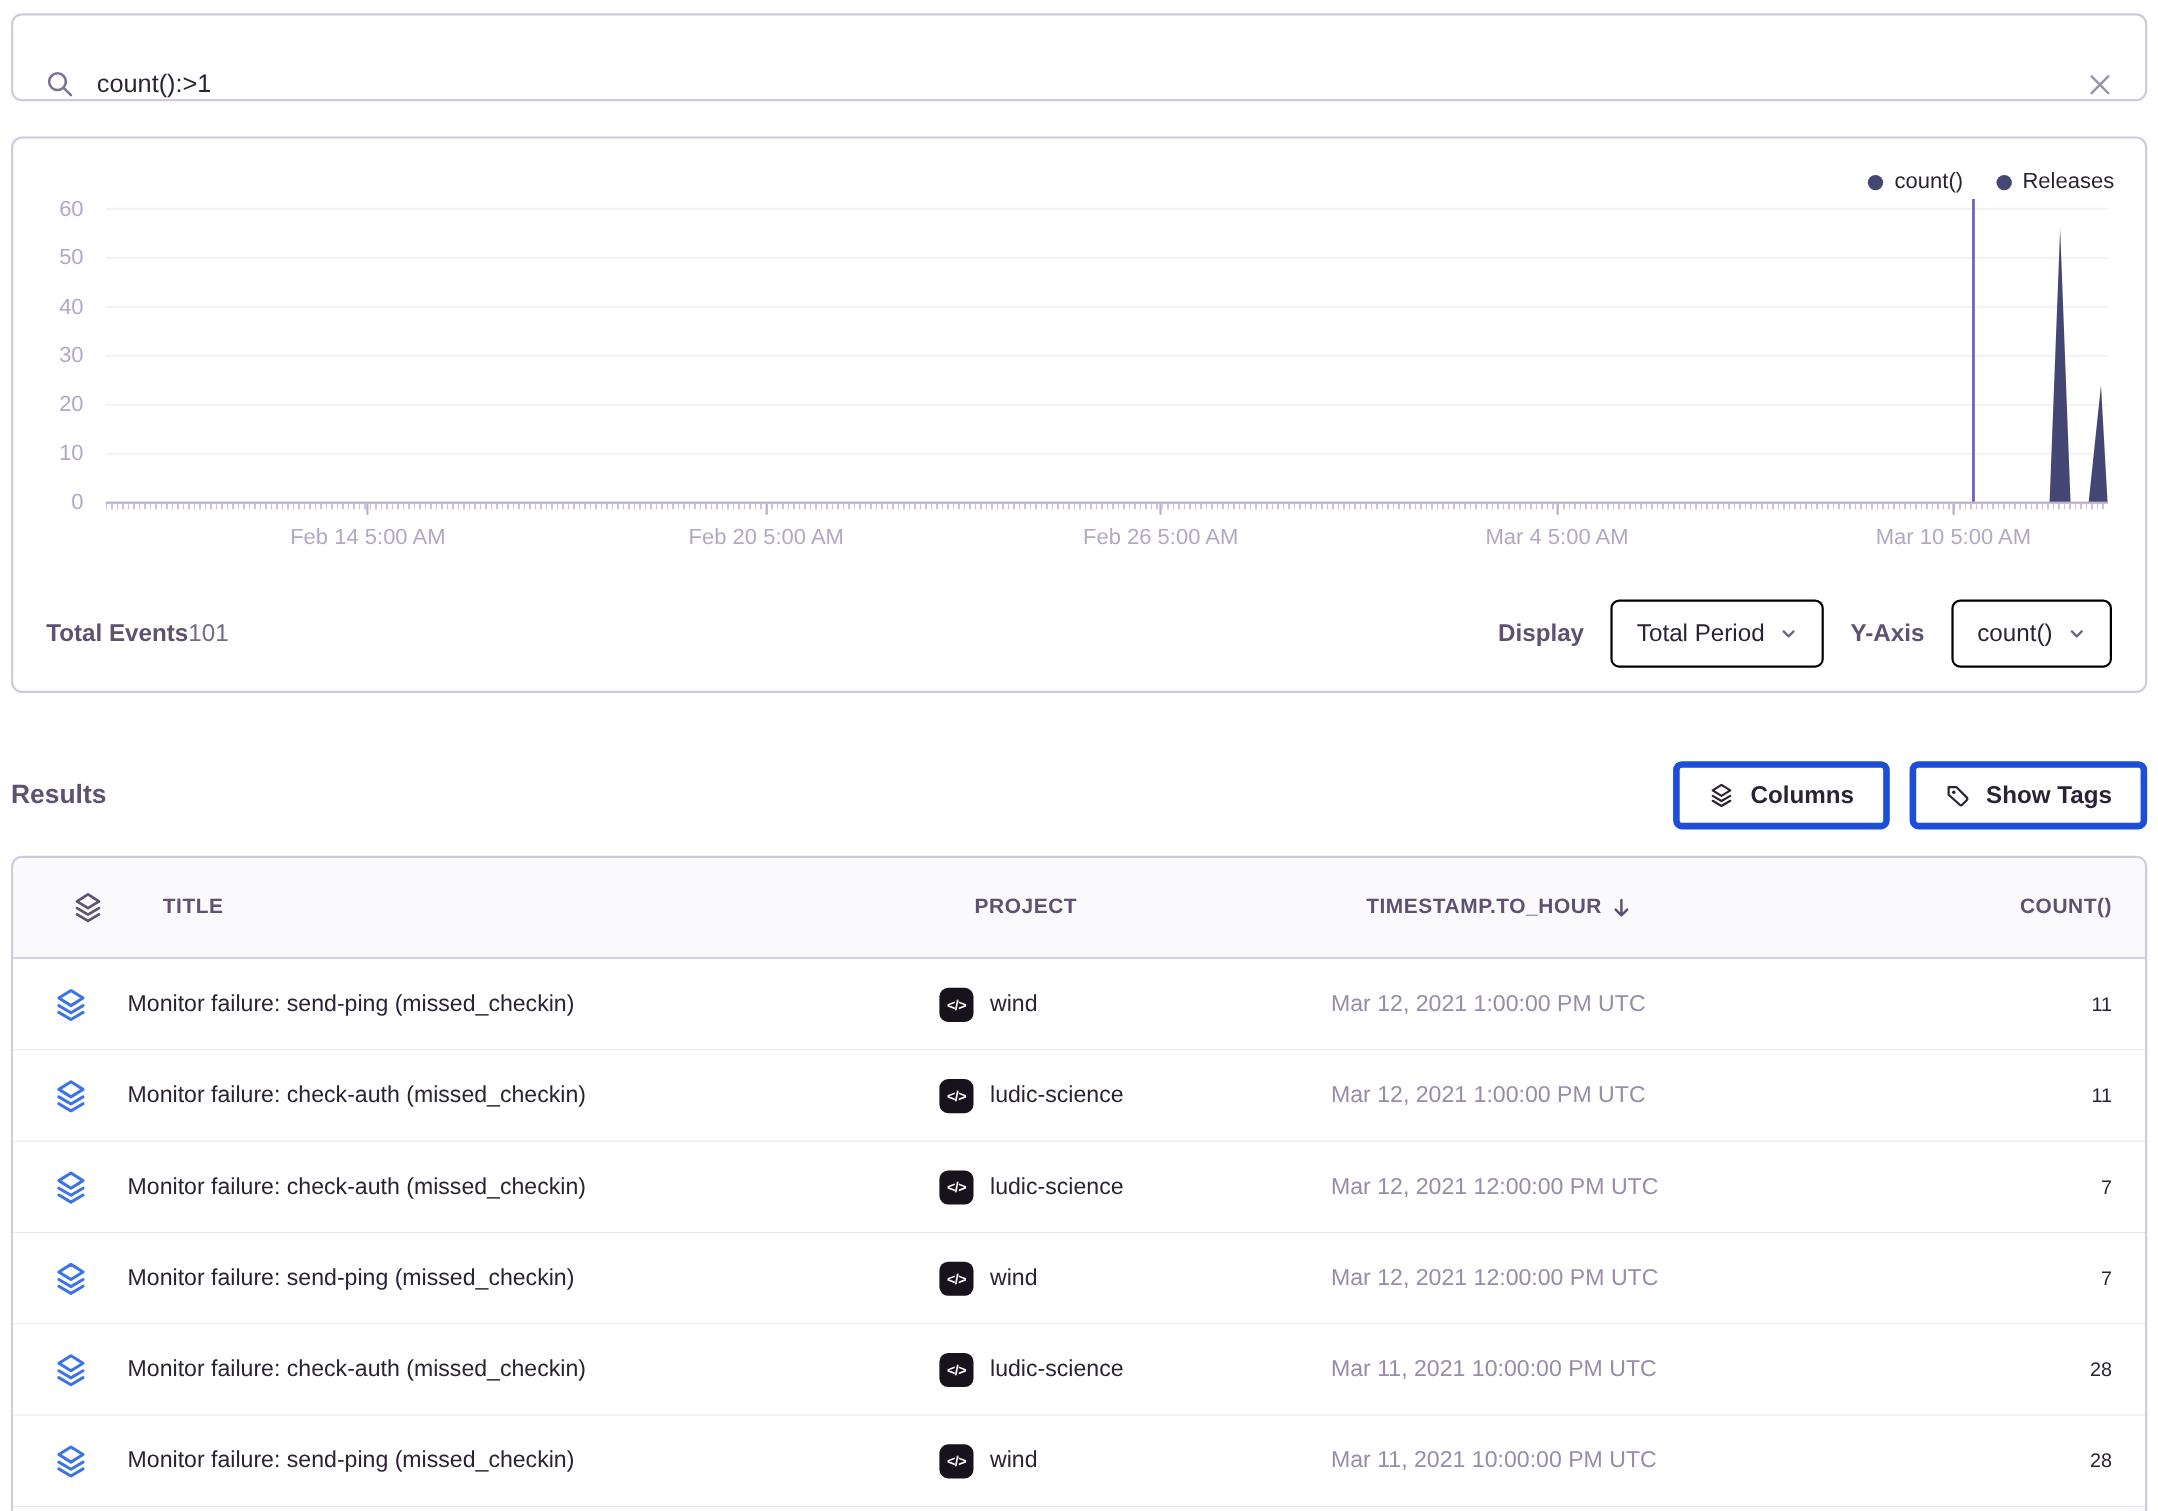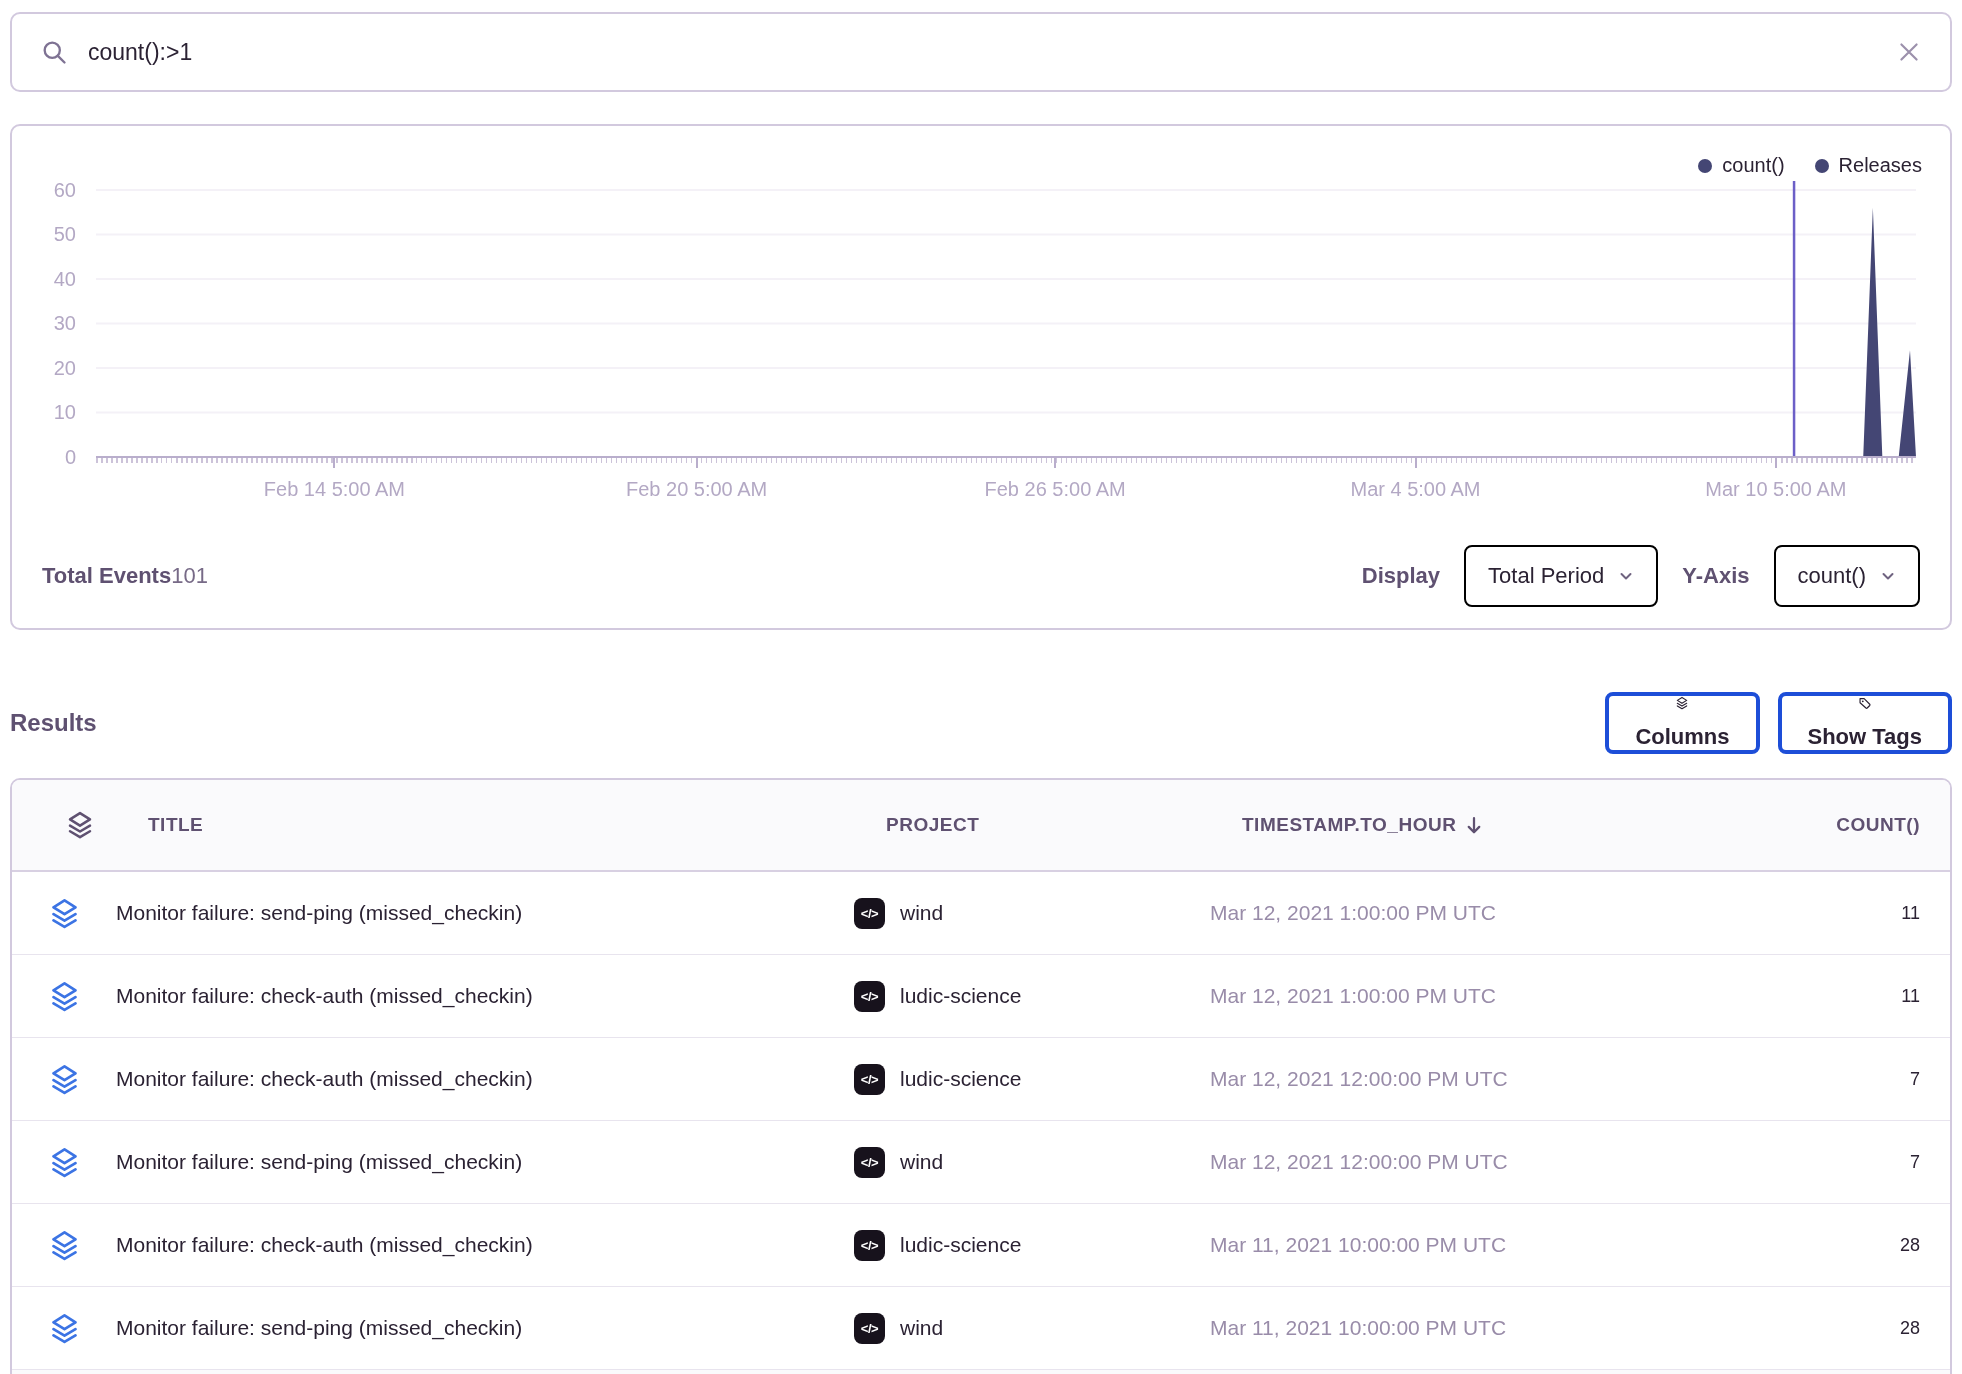--- a/index.html
+++ b/index.html
@@ -1,21 +1,21 @@
 <!DOCTYPE html>
 <html><head>
 <meta charset="utf-8">
 <style>
   * { margin:0; padding:0; box-sizing:border-box; }
   html,body { width:1962px; height:1374px; overflow:hidden; background:#fff;
               font-family:"Liberation Sans", sans-serif; color:#2B2233; }
 
   
   .search-bar { margin:12px 10px 0; height:80px; border:2px solid #D2C9DE; border-radius:10px;
-                display:flex; align-items:center; padding:0 28px; background:#fff; }
+                display:flex; align-items:flex-end; padding:0 28px; background:#fff; }
   .search-bar .icon-search { width:28px; height:28px; color:#7E7293; flex:0 0 auto; }
   .search-bar input { border:none; outline:none; flex:1; margin-left:20px; font-size:23px;
                       color:#2B2233; font-family:inherit; background:transparent; }
   .search-bar .icon-close { width:26px; height:26px; color:#9C91AC; cursor:pointer; flex:0 0 auto; }
 
   
   .chart-panel { position:relative; margin:32px 10px 0; height:506px; border:2px solid #D2C9DE;
                  border-radius:10px; background:#fff; }
   .legend { position:absolute; top:28px; right:28px; display:flex; gap:30px; align-items:center; }
   .legend-item { display:flex; align-items:center; gap:10px; cursor:pointer; }
@@ -48,22 +48,22 @@
   .dropdown-btn { display:flex; align-items:center; gap:14px; height:62px; padding:0 22px;
                   border:2px solid #000000; border-radius:8px; background:#fff; cursor:pointer;
                   font-size:22px; color:#2B2233; font-weight:500; font-family:inherit; }
   .chevron { width:16px; height:16px; color:#6F6380; }
 
   
   .results-row { margin:62px 10px 24px; display:flex; align-items:center; justify-content:space-between; }
   .results-heading { font-size:24px; font-weight:700; color:#5F5171; }
   .results-actions { display:flex; gap:18px; }
   .action-btn { display:flex; align-items:center; gap:14px; height:62px; padding:0 26px;
-                border:4px solid #1d4ed8; border-radius:8px; background:#fff; cursor:pointer;
-                font-size:22px; font-weight:600; color:#2B2233; font-family:inherit;flex-direction:column; }
+                border:6px solid #1d4ed8; border-radius:8px; background:#fff; cursor:pointer;
+                font-size:22px; font-weight:600; color:#2B2233; font-family:inherit; }
   .action-btn svg { width:24px; height:24px; color:#2B2233; }
 
   
   .table-panel { margin:0 10px; border:2px solid #D2C9DE; border-radius:10px; overflow:hidden; background:#fff; }
   .tgrid { display:grid; grid-template-columns:104px minmax(0,1fr) 356px 500px 240px; align-items:center; }
   .thead { height:92px; background:#FAFAFC; border-bottom:2px solid #D8D0E2; }
   .th { font-size:19px; font-weight:700; letter-spacing:.5px; color:#5F5171; display:flex; align-items:center;margin-left:32px; }
   .th-icon-cell { justify-content:center; }
   .th-icon-cell svg { width:30px; height:30px; color:#5F5171; cursor:pointer; }
   .th-count { justify-content:flex-end; padding-right:30px; }

